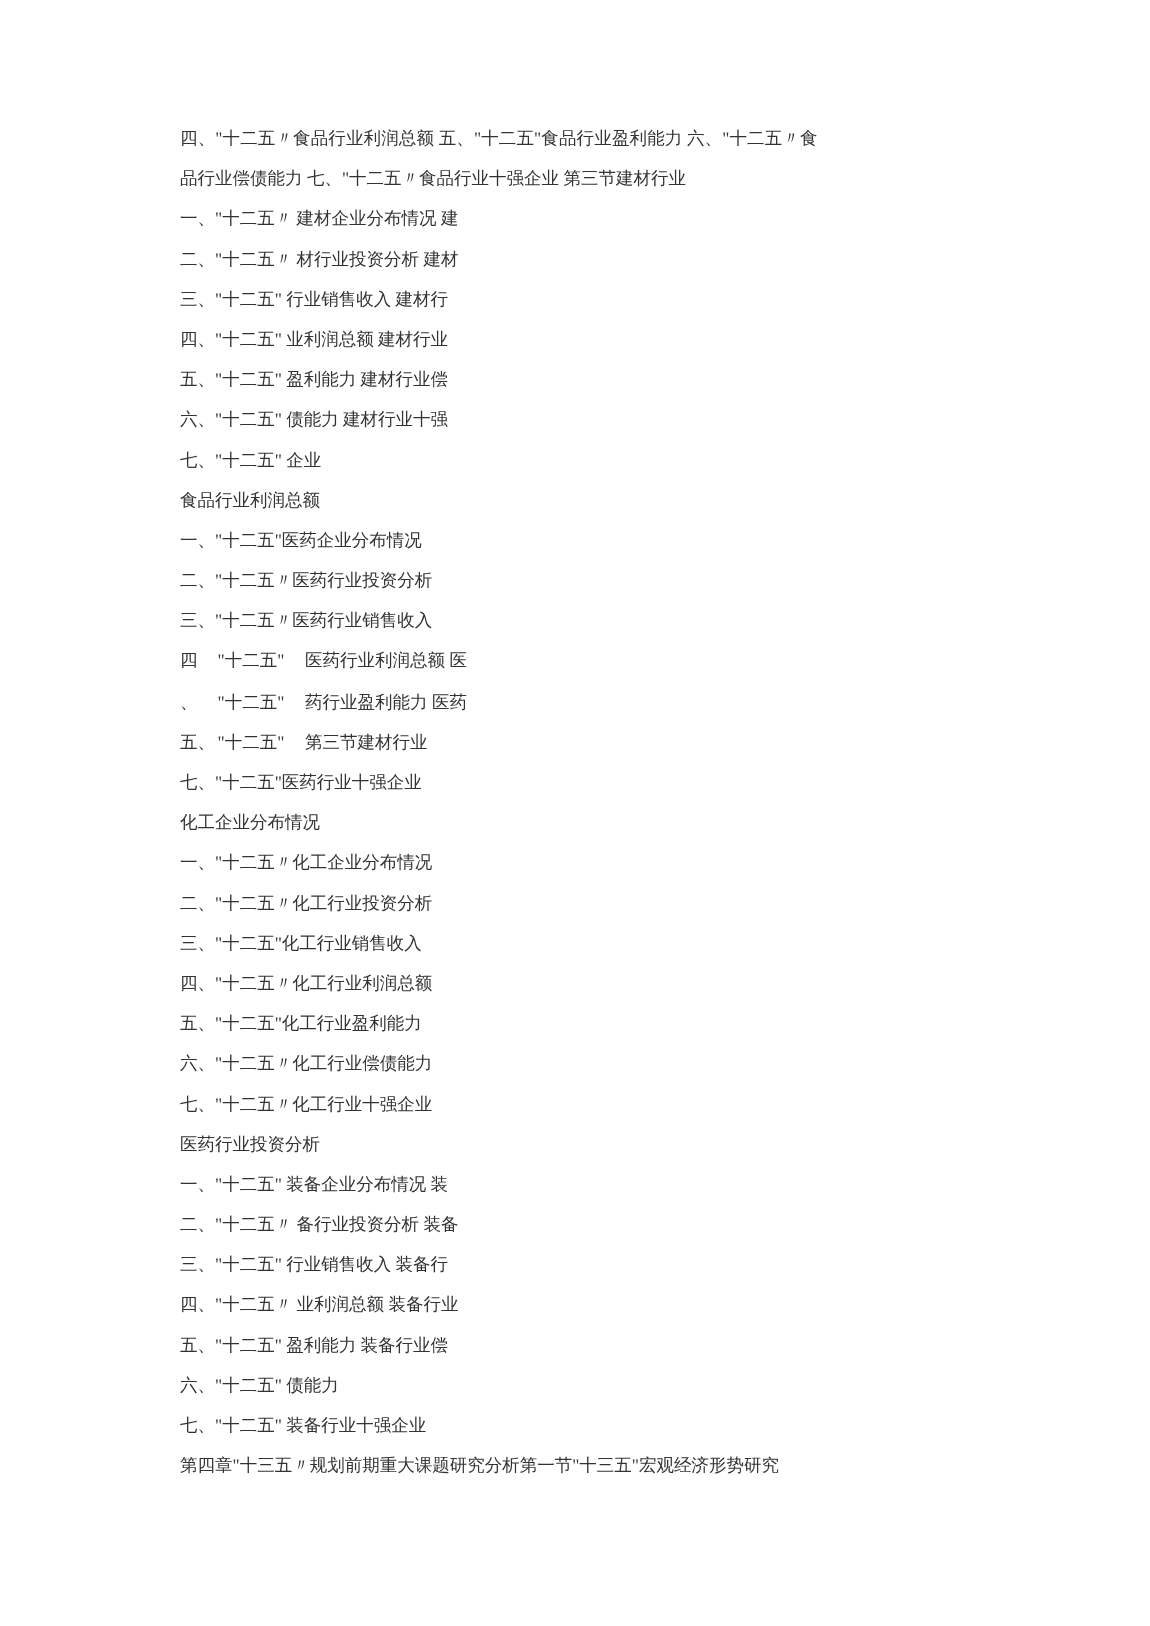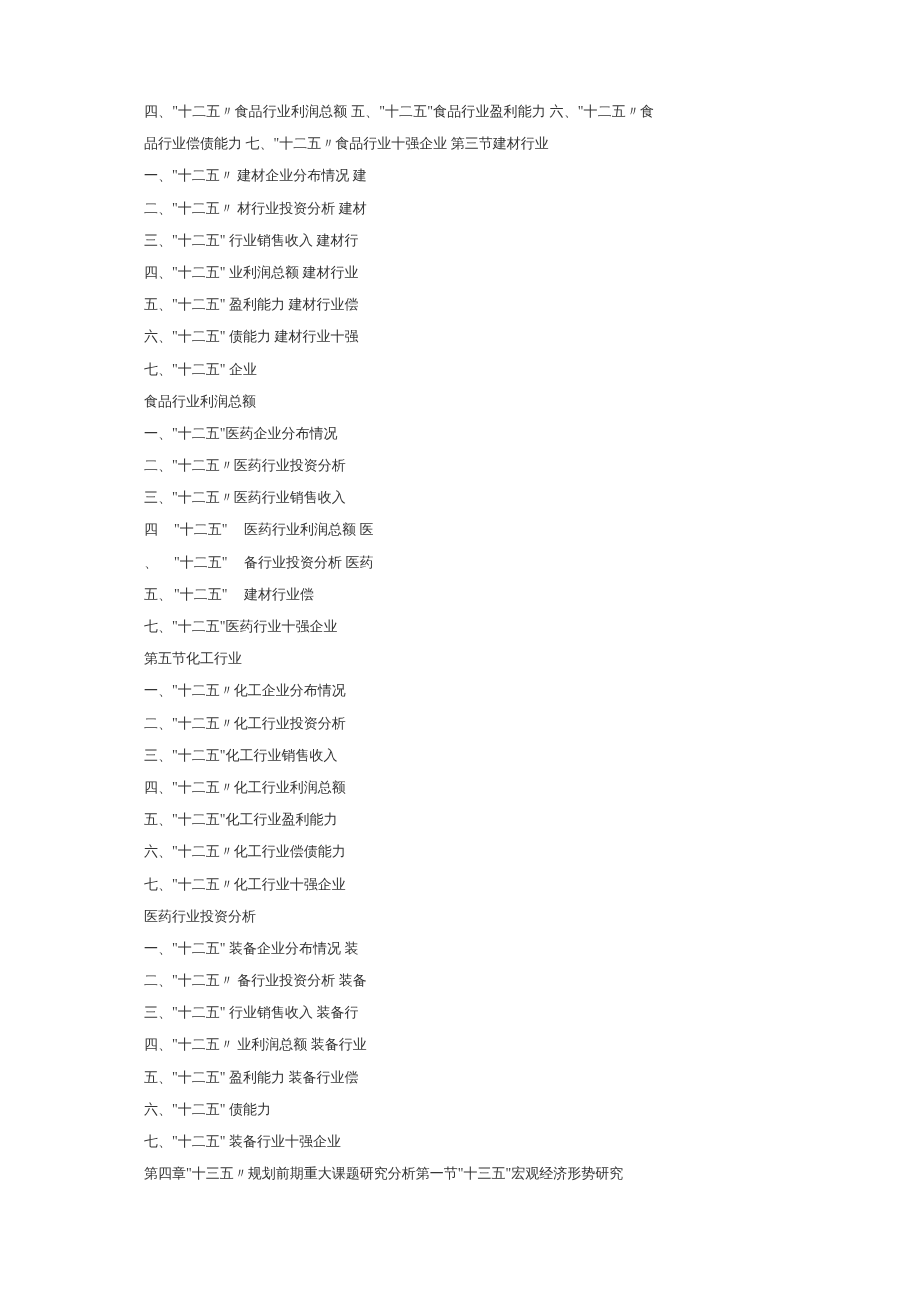--- a/index.html
+++ b/index.html
@@ -55,31 +55,31 @@
   <span class="line">三、"十二五〃医药行业销售收入</span>
 
   <div class="row">
     <span class="c0">四</span>
     <span class="c1">"十二五"</span>
     <span class="c2">医药行业利润总额 医</span>
   </div>
   <div class="row">
     <span class="c0">、</span>
     <span class="c1">"十二五"</span>
-    <span class="c2">备行业投资分析 医药</span>
+    <span class="c2">药行业盈利能力 医药</span>
   </div>
   <div class="row">
     <span class="c0">五、</span>
     <span class="c1">"十二五"</span>
-    <span class="c2">建材行业偿</span>
+    <span class="c2">第三节建材行业</span>
   </div>
 
   <span class="line">七、"十二五"医药行业十强企业</span>
 
-  <span class="line">第五节化工行业</span>
+  <span class="line">化工企业分布情况</span>
 
   <span class="line">一、"十二五〃化工企业分布情况</span>
   <span class="line">二、"十二五〃化工行业投资分析</span>
   <span class="line">三、"十二五"化工行业销售收入</span>
   <span class="line">四、"十二五〃化工行业利润总额</span>
   <span class="line">五、"十二五"化工行业盈利能力</span>
   <span class="line">六、"十二五〃化工行业偿债能力</span>
   <span class="line">七、"十二五〃化工行业十强企业</span>
 
   <span class="line">医药行业投资分析</span>

